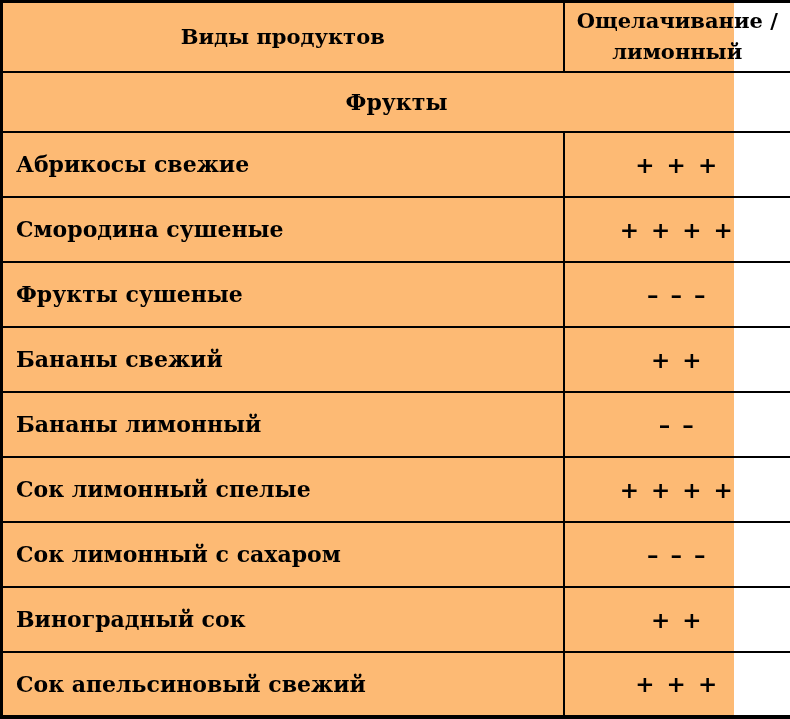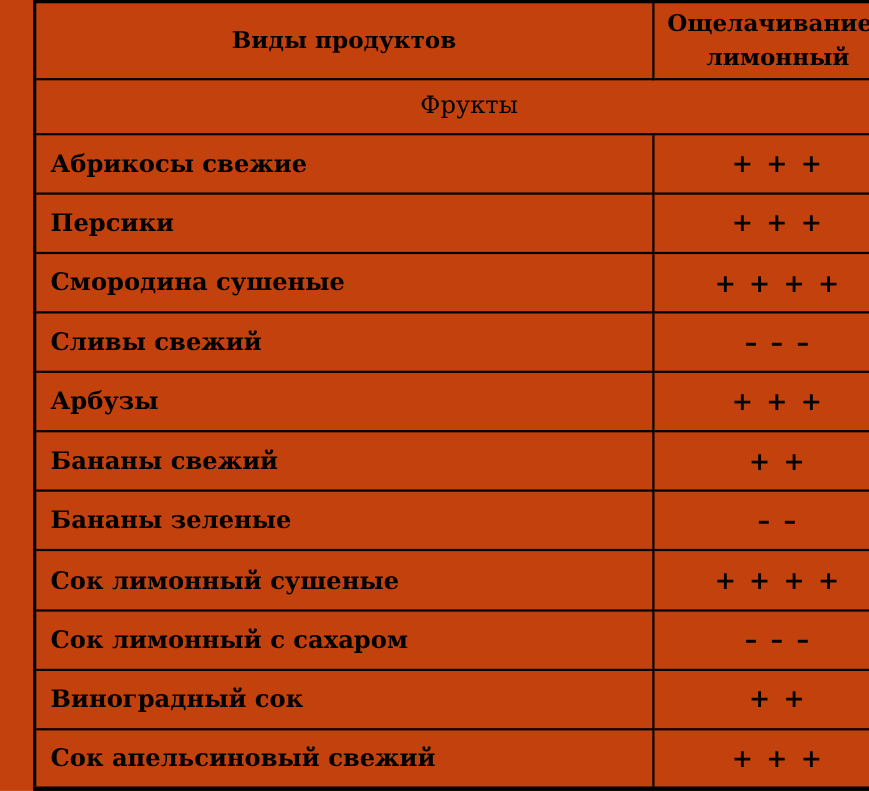--- a/index.html
+++ b/index.html
@@ -3,24 +3,23 @@
 <meta charset="utf-8">
 <style>
   * { box-sizing: border-box; }
   html, body {
     margin: 0;
     padding: 0;
     background: #ffffff;
     font-family: "DejaVu Serif", "Liberation Serif", serif;
   }
   .page {
-    width: 790px;
+    width: 734px;
     height: 719px;
-    background: #c2410c;
-    padding-left: 30px;
+    background: #fdba74;
   }
   table.products {
     width: 790px;
     height: 719px;
     border-collapse: collapse;
     table-layout: fixed;
     border: 3px solid #000000;
     border-bottom-width: 4px;
     color: #000000;
   }
@@ -35,21 +34,21 @@
     font-size: 21px;
     font-weight: bold;
     text-align: center;
     line-height: 1.45;
     border-bottom-width: 3px;
     padding: 0 8px;
   }
   tr.section-row td {
     height: 40px;
     font-size: 22px;
-    font-weight: normal;
+    font-weight: bold;
     text-align: center;
   }
   tr.data-row { height: 43px; }
   td.product-cell {
     font-size: 22px;
     font-weight: bold;
     text-align: left;
     padding: 0 10px 0 13px;
     white-space: nowrap;
   }
@@ -79,54 +78,46 @@
     <tbody>
       <tr class="section-row">
         <td colspan="2">Фрукты</td>
       </tr>
 
   <tr class="data-row">
     <td class="product-cell">Абрикосы свежие</td>
     <td class="value-cell">+ + +</td>
   </tr>
 
-  <tr class="data-row">
-    <td class="product-cell">Персики</td>
-    <td class="value-cell">+ + +</td>
-  </tr>
 
   <tr class="data-row">
     <td class="product-cell">Смородина сушеные</td>
     <td class="value-cell">+ + + +</td>
   </tr>
 
   <tr class="data-row">
-    <td class="product-cell">Сливы свежий</td>
+    <td class="product-cell">Фрукты сушеные</td>
     <td class="value-cell">– – –</td>
   </tr>
 
-  <tr class="data-row">
-    <td class="product-cell">Арбузы</td>
-    <td class="value-cell">+ + +</td>
-  </tr>
 
 
   <tr class="data-row">
     <td class="product-cell">Бананы свежий</td>
     <td class="value-cell">+ +</td>
   </tr>
 
 
   <tr class="data-row">
-    <td class="product-cell">Бананы зеленые</td>
+    <td class="product-cell">Бананы лимонный</td>
     <td class="value-cell">– –</td>
   </tr>
 
   <tr class="data-row">
-    <td class="product-cell">Сок лимонный сушеные</td>
+    <td class="product-cell">Сок лимонный спелые</td>
     <td class="value-cell">+ + + +</td>
   </tr>
 
 
   <tr class="data-row">
     <td class="product-cell">Сок лимонный с сахаром</td>
     <td class="value-cell">– – –</td>
   </tr>
 
   <tr class="data-row">

